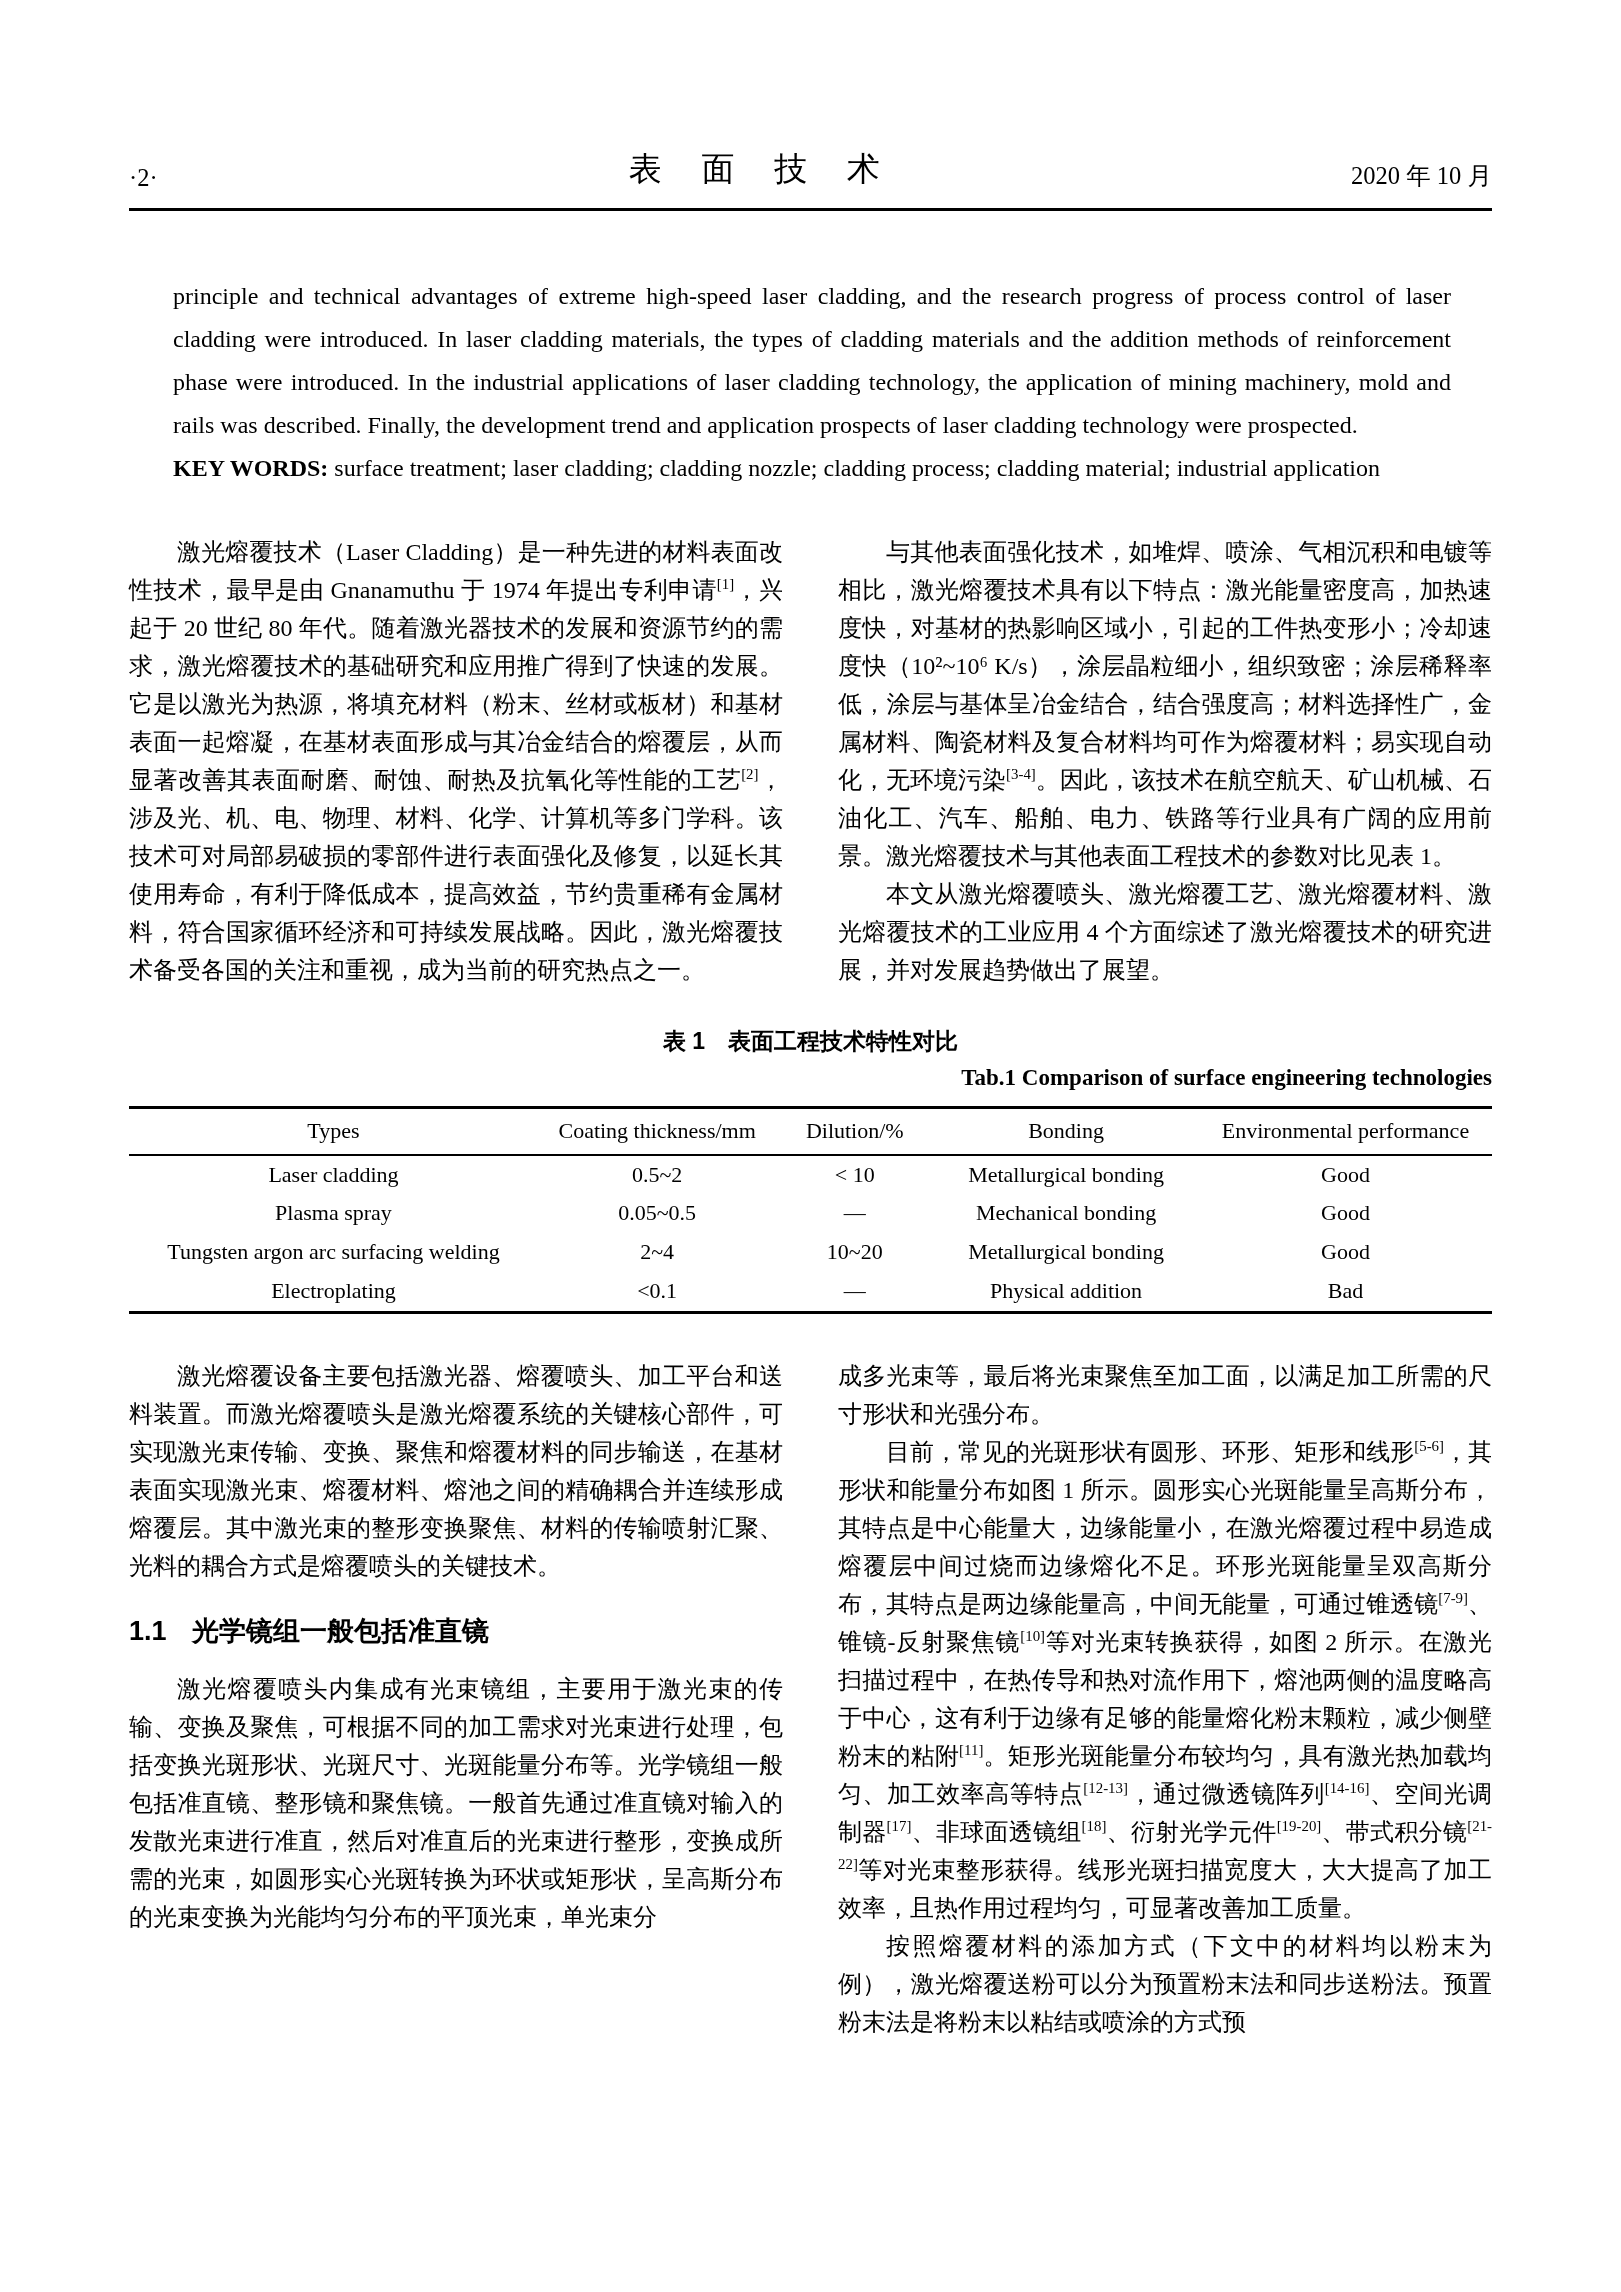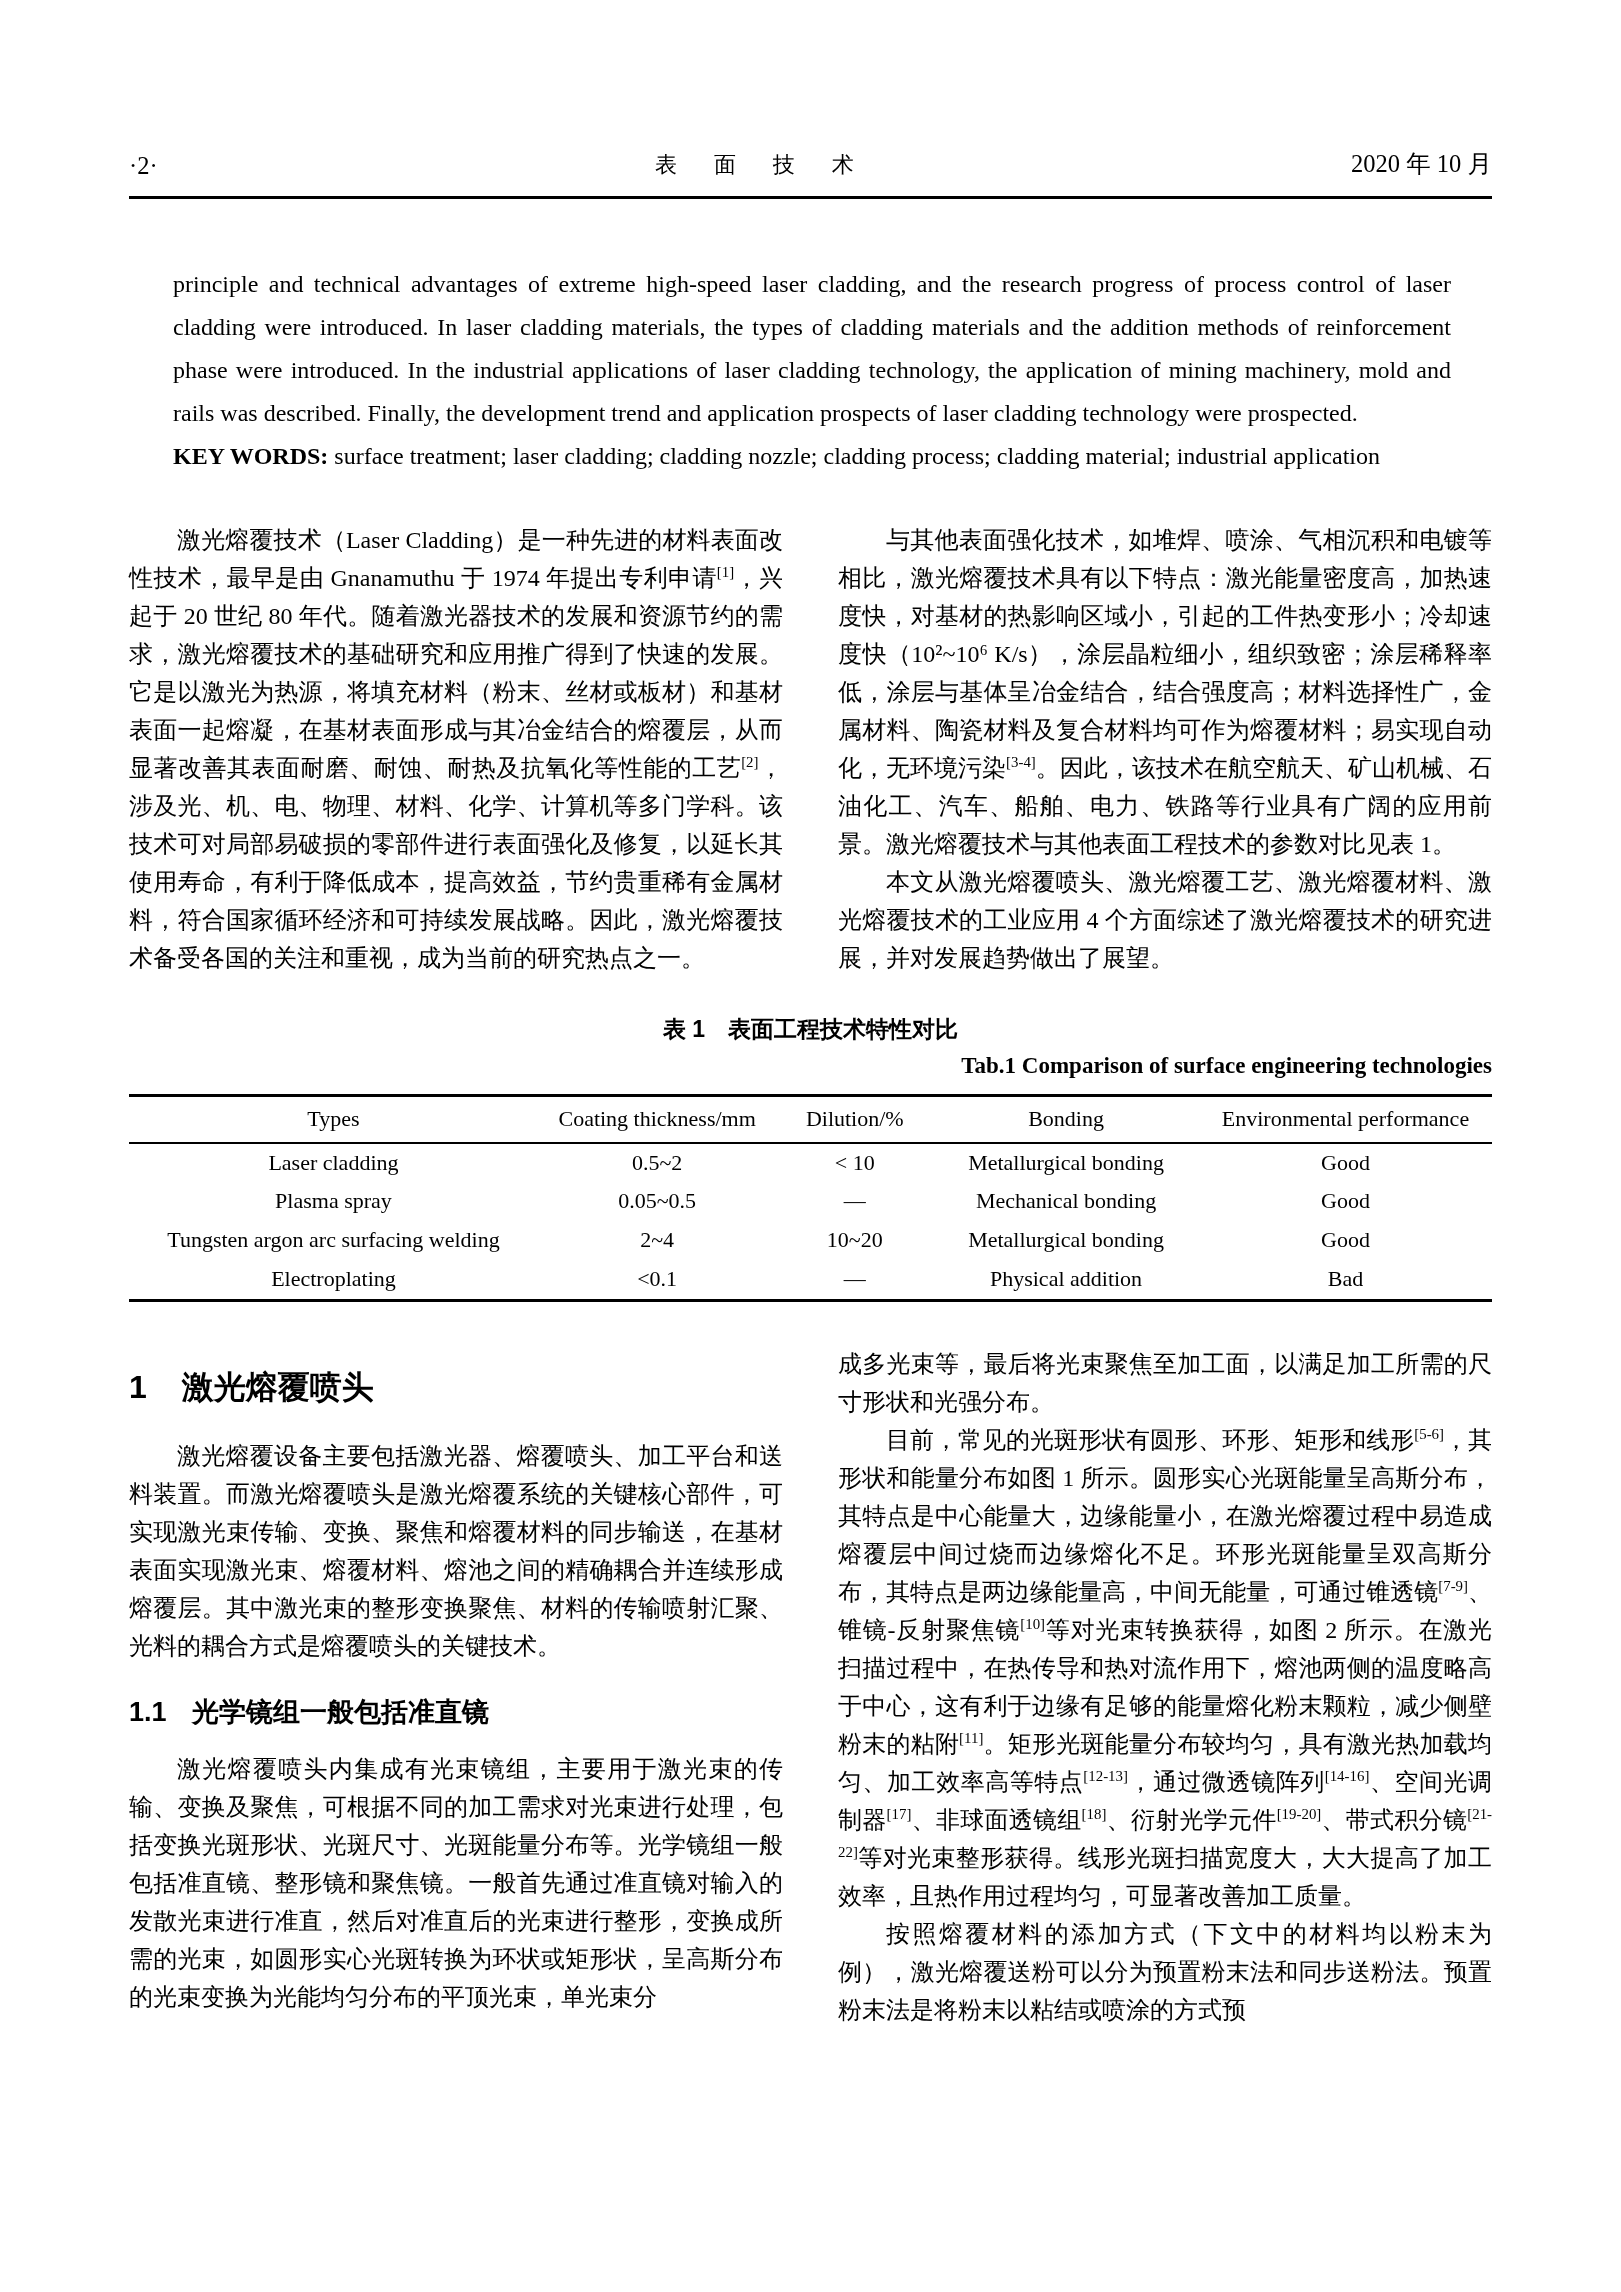--- a/index.html
+++ b/index.html
@@ -15,21 +15,21 @@
 
   
   .page-header {
     padding: 147px 0 15.7px;
     border-bottom: 3.9px solid #000;
     display: flex;
     justify-content: space-between;
     align-items: flex-end;
     font-size: 24.5px;
   }
-  .journal-title { font-size: 22px; letter-spacing: 15.7px; text-indent: 15.7px; }
+  .journal-title { font-size: 33px; letter-spacing: 15.7px; text-indent: 15.7px; }
 
   
   .abstract { margin: 64px 41px 0 44px; font-size: 24px; line-height: 43px; text-align: justify; }
   .abstract p { margin: 0; }
   .keywords-line b { font-weight: bold; }
 
   
   .cols { display: flex; gap: 55px; margin-top: 43px; }
   .col { flex: 1 1 0; font-size: 24px; line-height: 38px; text-align: justify; min-width: 0; }
   .col p { margin: 0; }
@@ -135,21 +135,20 @@
           <td>—</td>
           <td>Physical addition</td>
           <td>Bad</td>
         </tr>
       </tbody>
     </table>
   </section>
 
   <section class="cols">
     <div class="col">
-      <h1 class="sec-h1"><span class="sec-num">1</span><span>激光熔覆喷头</span></h1>
       <p class="indent">激光熔覆设备主要包括激光器、熔覆喷头、加工平台和送料装置。而激光熔覆喷头是激光熔覆系统的关键核心部件，可实现激光束传输、变换、聚焦和熔覆材料的同步输送，在基材表面实现激光束、熔覆材料、熔池之间的精确耦合并连续形成熔覆层。其中激光束的整形变换聚焦、材料的传输喷射汇聚、光料的耦合方式是熔覆喷头的关键技术。</p>
       <h2 class="sec-h2"><span class="sec-num">1.1</span><span>光学镜组一般包括准直镜</span></h2>
       <p class="indent">激光熔覆喷头内集成有光束镜组，主要用于激光束的传输、变换及聚焦，可根据不同的加工需求对光束进行处理，包括变换光斑形状、光斑尺寸、光斑能量分布等。光学镜组一般包括准直镜、整形镜和聚焦镜。一般首先通过准直镜对输入的发散光束进行准直，然后对准直后的光束进行整形，变换成所需的光束，如圆形实心光斑转换为环状或矩形状，呈高斯分布的光束变换为光能均匀分布的平顶光束，单光束分</p>
     </div>
     <div class="col">
       <p>成多光束等，最后将光束聚焦至加工面，以满足加工所需的尺寸形状和光强分布。</p>
       <p class="indent">目前，常见的光斑形状有圆形、环形、矩形和线形<sup>[5-6]</sup>，其形状和能量分布如图 1 所示。圆形实心光斑能量呈高斯分布，其特点是中心能量大，边缘能量小，在激光熔覆过程中易造成熔覆层中间过烧而边缘熔化不足。环形光斑能量呈双高斯分布，其特点是两边缘能量高，中间无能量，可通过锥透镜<sup>[7-9]</sup>、锥镜-反射聚焦镜<sup>[10]</sup>等对光束转换获得，如图 2 所示。在激光扫描过程中，在热传导和热对流作用下，熔池两侧的温度略高于中心，这有利于边缘有足够的能量熔化粉末颗粒，减少侧壁粉末的粘附<sup>[11]</sup>。矩形光斑能量分布较均匀，具有激光热加载均匀、加工效率高等特点<sup>[12-13]</sup>，通过微透镜阵列<sup>[14-16]</sup>、空间光调制器<sup>[17]</sup>、非球面透镜组<sup>[18]</sup>、衍射光学元件<sup>[19-20]</sup>、带式积分镜<sup>[21-22]</sup>等对光束整形获得。线形光斑扫描宽度大，大大提高了加工效率，且热作用过程均匀，可显著改善加工质量。</p>
       <p class="indent">按照熔覆材料的添加方式（下文中的材料均以粉末为例），激光熔覆送粉可以分为预置粉末法和同步送粉法。预置粉末法是将粉末以粘结或喷涂的方式预</p>
     </div>
   </section>

